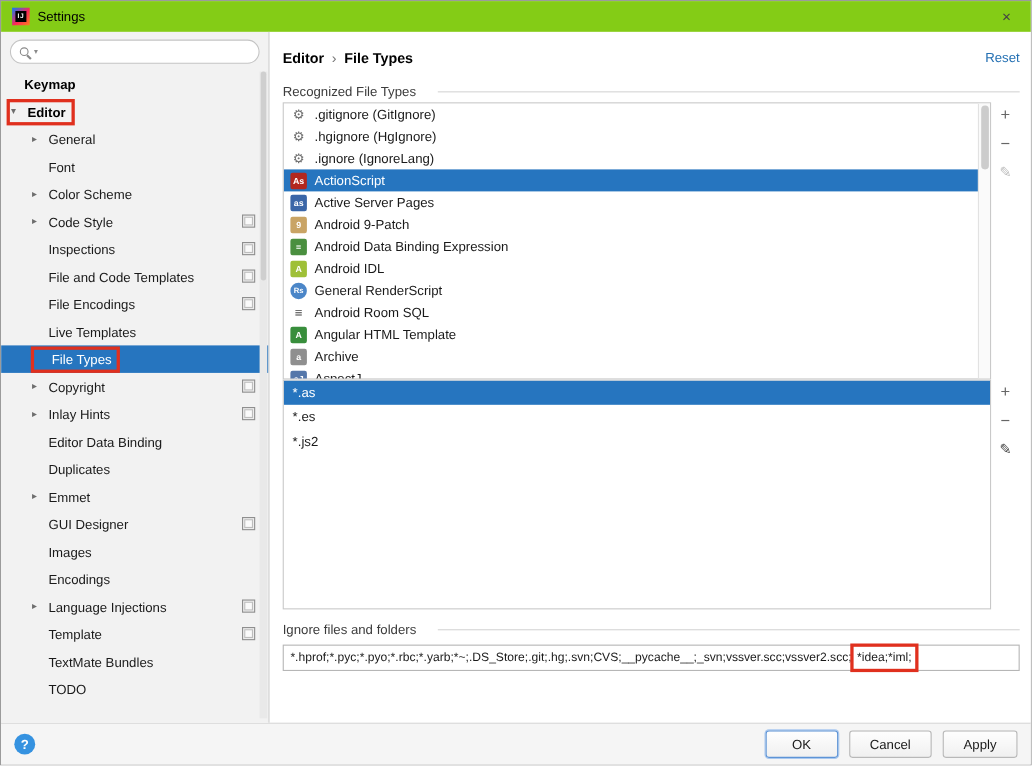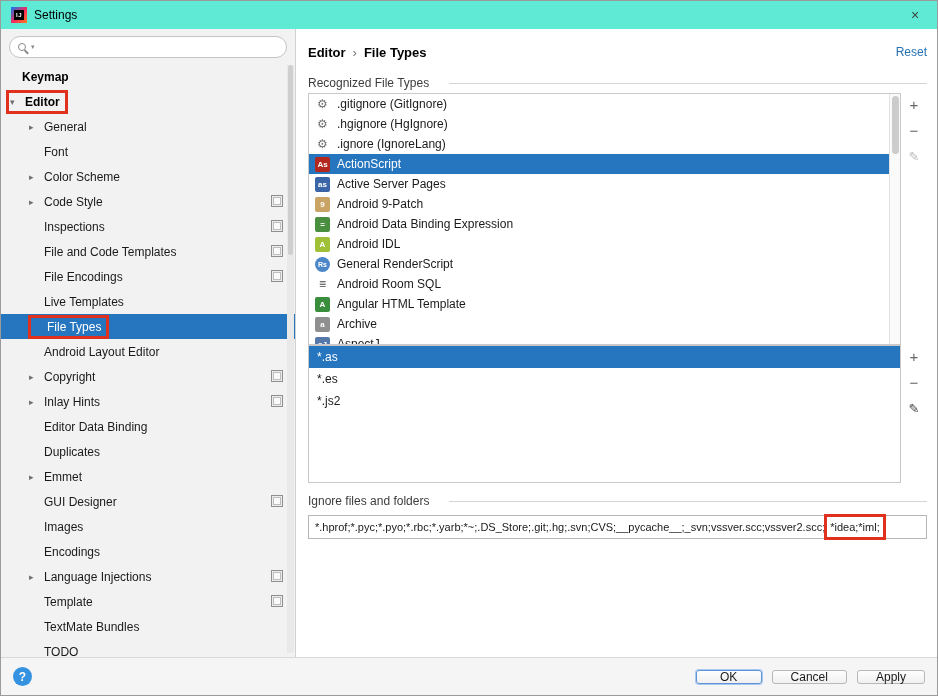--- a/index.html
+++ b/index.html
@@ -6,30 +6,30 @@
     --selection:#2675bf;
     --annotation:#e0301e;
     --link:#2470b3;
   }
   *{box-sizing:border-box;margin:0;padding:0}
   html,body{width:938px;height:696px;overflow:hidden}
   body{font-family:"Liberation Sans","DejaVu Sans",sans-serif;font-size:12px;color:#1a1a1a;background:#fff}
   .window{width:938px;height:696px;border:1px solid #9b9b9b;display:flex;flex-direction:column;background:#fff}
 
   
-  .titlebar{height:28px;flex:none;display:flex;align-items:center;padding:0 10px;background:#5eead4}
+  .titlebar{height:28px;flex:none;display:flex;align-items:center;padding:0 10px;background:#84cc16}
   .app-icon{width:16px;height:16px;flex:none;background:linear-gradient(135deg,#087cfa 0%,#fe2857 55%,#fc801d 100%);display:flex;align-items:center;justify-content:center;margin-right:7px}
   .app-icon i{font-style:normal;background:#000;color:#fff;font-size:6px;font-weight:bold;width:10px;height:10px;display:flex;align-items:center;justify-content:center;letter-spacing:.5px}
   .win-title{font-size:12px;color:#000}
   .tb-spacer{flex:1}
   .close-btn{font-size:14px;color:#444;width:24px;text-align:center;cursor:pointer}
 
   
   .content{flex:1;display:flex;min-height:0}
-  .sidebar{width:295px;flex:none;background:#f2f2f2;border-right:1px solid #d1d1d1;position:relative;display:flex;flex-direction:column}
+  .sidebar{width:244px;flex:none;background:#f2f2f2;border-right:1px solid #d1d1d1;position:relative;display:flex;flex-direction:column}
   .searchbox{margin:7px 8px 4px 8px;height:22px;background:#fff;border:1px solid #c4c4c4;border-radius:11px;display:flex;align-items:center;padding:0 6px;gap:2px}
   .mag{width:8px;height:8px;border:1.5px solid #8a8a8a;border-radius:50%;position:relative;margin-left:2px;flex:none}
   .mag::after{content:"";position:absolute;width:5px;height:1.5px;background:#8a8a8a;transform:rotate(45deg);right:-4px;bottom:-2px}
   .mag-caret{font-size:7px;color:#8a8a8a;margin-left:3px}
   .tree{flex:1;overflow:hidden;padding-top:2px}
   .tree-item{height:25px;display:flex;align-items:center;padding-left:28px;cursor:pointer;position:relative}
   .tree-item.indent-0{padding-left:6px}
   .row-box{display:inline-flex;align-items:center;height:24px}
   .tree-item .arrow{width:15px;flex:none;font-size:9px;color:#6e6e6e;text-align:left}
   .tree-item .label{white-space:nowrap}
@@ -51,21 +51,21 @@
   .crumb-spacer{flex:1}
   .reset-link{color:var(--link);font-size:12px;cursor:pointer}
 
   .section-head{display:flex;align-items:center;height:20px;margin-top:8px;flex:none}
   .section-head .txt{color:#3c3c3c;margin-right:20px;white-space:nowrap}
   .section-head .rule{flex:1;border-top:1px solid #d5d5d5;height:0}
 
   .list-row{display:flex;flex:none}
   .listbox{flex:1;border:1px solid #c9c9c9;background:#fff;overflow:hidden;position:relative}
   .listbox.types{height:252px}
-  .listbox.patterns{height:138px}
+  .listbox.patterns{height:209px}
   .side-toolbar{width:26px;flex:none;display:flex;flex-direction:column;align-items:center;padding-top:2px;gap:8px}
   .tool-btn{width:18px;height:18px;display:flex;align-items:center;justify-content:center;font-size:15px;color:#666;cursor:pointer;line-height:1}
   .tool-btn.pencil{font-size:13px}
   .tool-btn.disabled{color:#bcbcbc}
   .tool-btn.dark{color:#3f3f3f}
 
   .ft-item{height:20px;display:flex;align-items:center;padding:0 6px;white-space:nowrap;cursor:pointer}
   .ft-item.selected{background:var(--selection);color:#fff}
   .ft-icon{width:15px;height:15px;border-radius:2px;display:inline-flex;align-items:center;justify-content:center;font-size:8px;font-weight:bold;margin-right:7px;flex:none}
   .ft-icon.nobg{font-size:12px;font-weight:normal}
@@ -76,21 +76,21 @@
   .pat-item{height:22px;display:flex;align-items:center;padding:0 8px;cursor:pointer}
   .pat-item.selected{background:var(--selection);color:#fff}
 
   .ignore-field{margin-top:4px;height:24px;border:1px solid #b6b6b6;background:#fff;display:flex;align-items:center;padding:0 6px;font-size:11px;white-space:nowrap;overflow:visible;flex:none}
   .ignore-annotated{border:3px solid var(--annotation);padding:4px 3px;margin-left:-1px;position:relative;background:transparent}
 
   
   .footer{height:38px;flex:none;background:#f5f5f5;border-top:1px solid #d9d9d9;display:flex;align-items:center;padding:0 12px;gap:10px}
   .help-btn{width:19px;height:19px;border-radius:50%;background:#3592e0;color:#fff;font-weight:bold;font-size:12px;display:flex;align-items:center;justify-content:center;cursor:pointer}
   .foot-spacer{flex:1}
-  .btn{min-width:66px;height:14px;padding:0 18px;background:linear-gradient(#fefefe,#f0f0f0);border:1px solid #b8b8b8;border-radius:3px;font-size:12px;color:#1a1a1a;display:flex;align-items:center;justify-content:center;cursor:pointer}
+  .btn{min-width:66px;height:25px;padding:0 18px;background:linear-gradient(#fefefe,#f0f0f0);border:1px solid #b8b8b8;border-radius:3px;font-size:12px;color:#1a1a1a;display:flex;align-items:center;justify-content:center;cursor:pointer}
   .btn.default{border:1px solid #5e94d6;box-shadow:0 0 0 1px #a9c8ef}
 </style>
 </head>
 <body>
 
 <div class="window">
 
   <div class="titlebar">
     <span class="app-icon">
         <i>IJ</i>
@@ -175,27 +175,20 @@
     <span class="row-box">
       <span class="arrow"></span>
       <span class="label">Live Templates</span>
     </span>
 
   </div>
           <div class="tree-item indent-1 selected annotated">
     <span class="row-box">
       <span class="arrow"></span>
       <span class="label">File Types</span>
-    </span>
-
-  </div>
-          <div class="tree-item indent-1">
-    <span class="row-box">
-      <span class="arrow"></span>
-      <span class="label">Android Layout Editor</span>
     </span>
 
   </div>
           <div class="tree-item indent-1">
     <span class="row-box">
       <span class="arrow">▸</span>
       <span class="label">Copyright</span>
     </span>
     <span class="right-icon"></span>
   </div>

